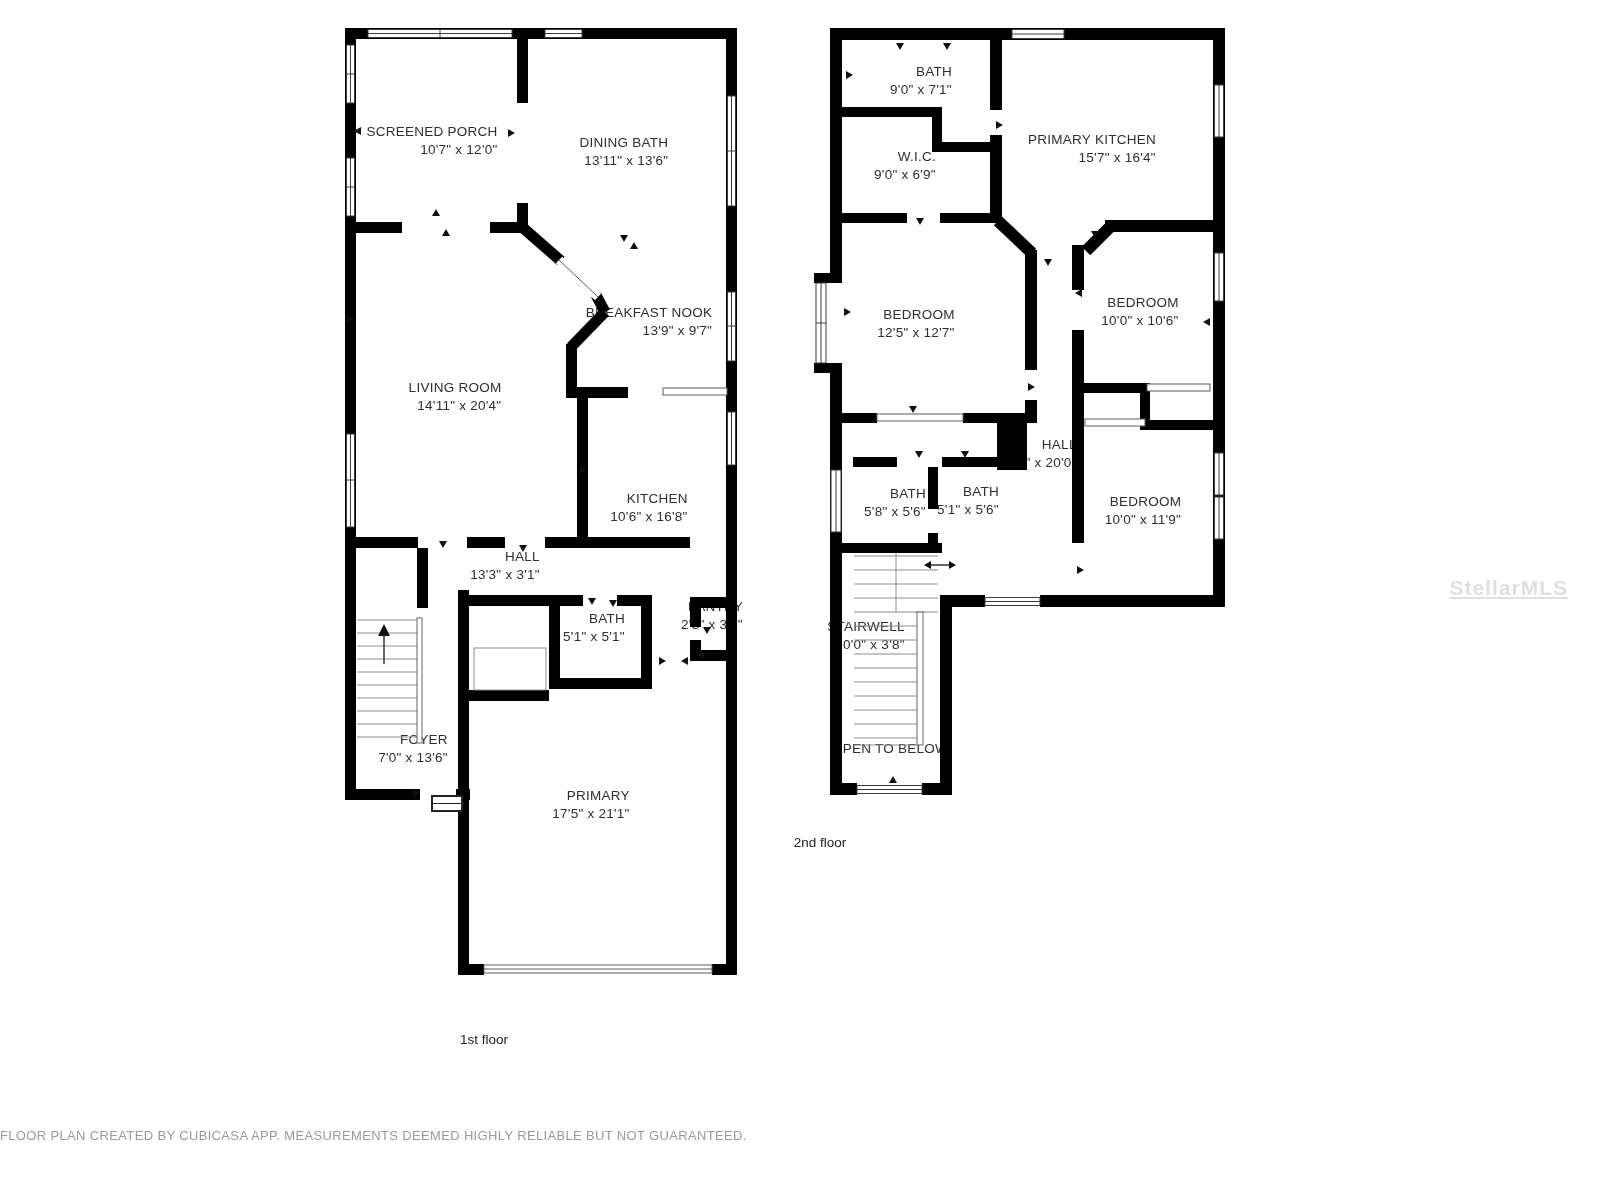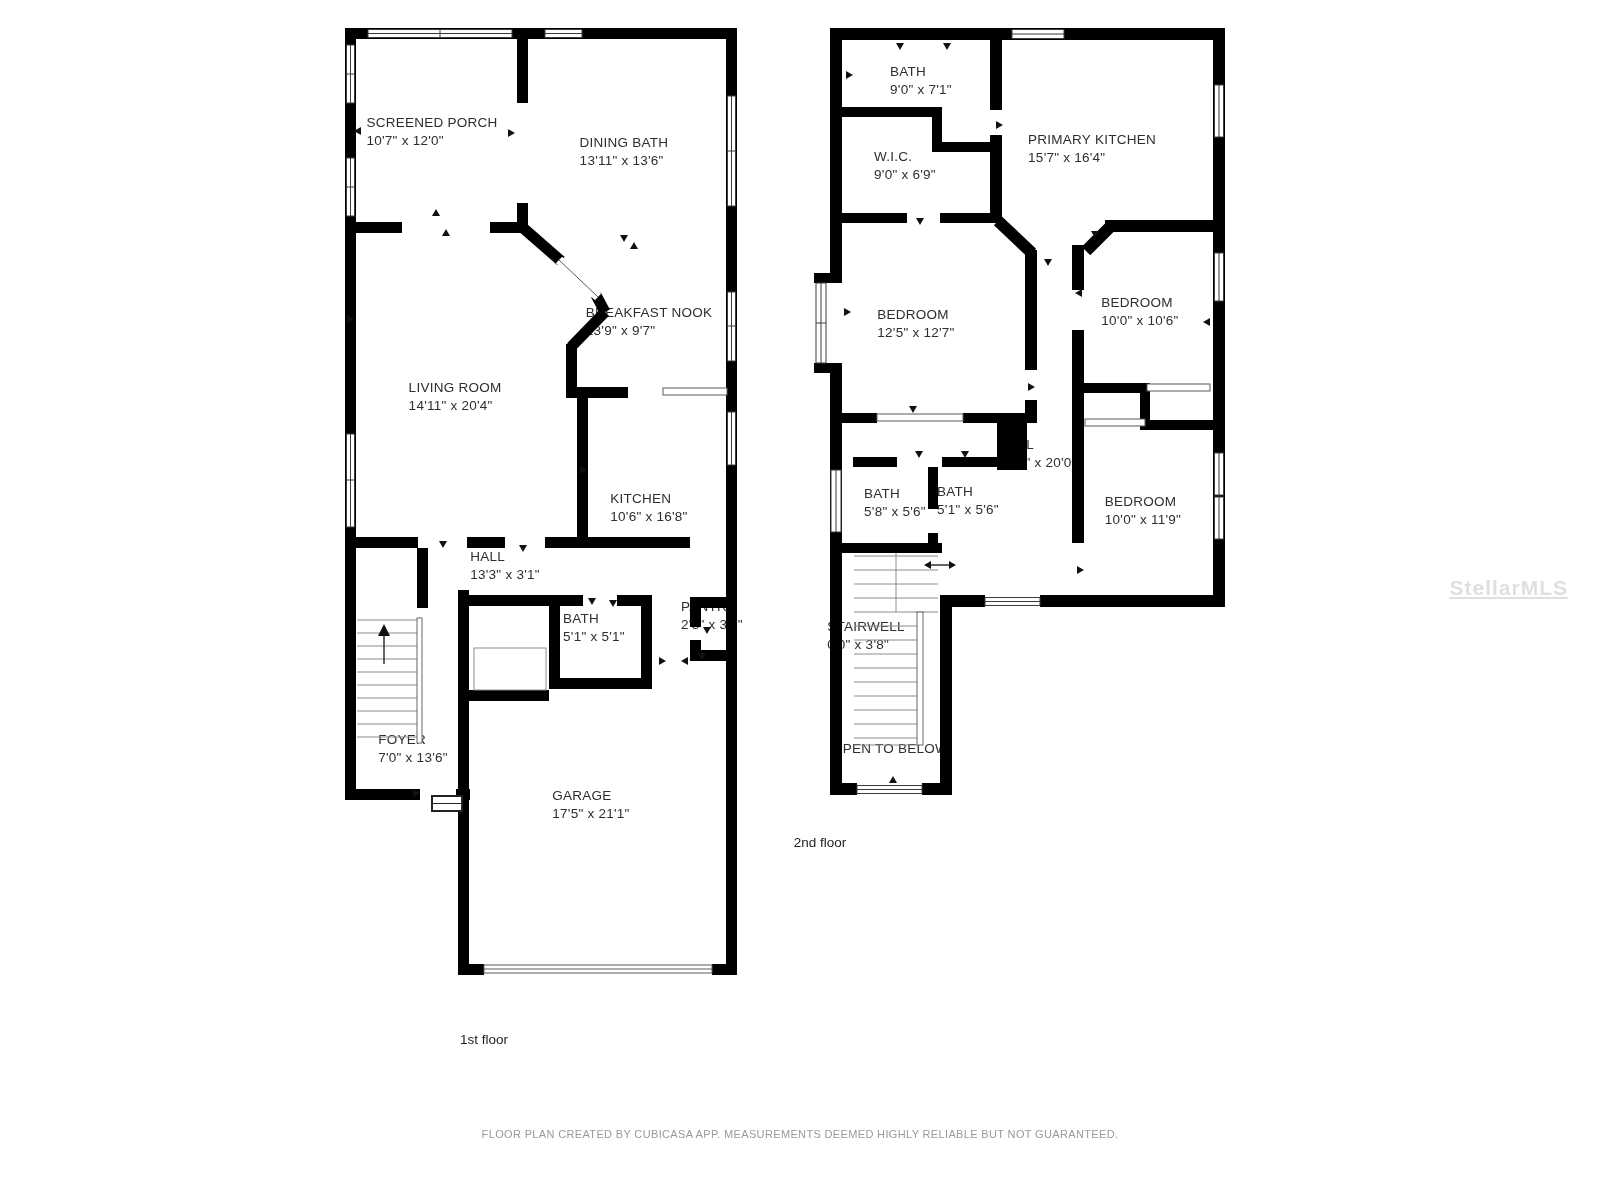--- a/index.html
+++ b/index.html
@@ -3,44 +3,44 @@
 <meta charset="utf-8">
 <style>
   html,body{margin:0;padding:0;background:#ffffff;}
   #canvas{
     position:relative;width:1600px;height:1200px;background:#ffffff;overflow:hidden;
     font-family:"Liberation Sans", sans-serif;
   }
   #plan-svg{position:absolute;left:0;top:0;z-index:2;pointer-events:none;}
   .labels{position:absolute;left:0;top:0;width:1600px;height:1200px;z-index:1;}
   .room-label{
-    position:absolute;transform:translateX(-50%);text-align:left;
+    position:absolute;transform:translateX(-50%);text-align:right;
     color:#2e2e2e;font-size:13.5px;line-height:1.32;letter-spacing:.25px;white-space:nowrap;
   }
   .room-label .rn,.room-label .rd{display:block;}
   .floor-caption{
     position:absolute;transform:translateX(-50%);color:#1d1d1d;font-size:13.5px;white-space:nowrap;z-index:3;
   }
   .footer-note{
-    position:absolute;left:0;top:1128px;width:1600px;text-align:center;
-    color:#9a9a9a;font-size:11px;letter-spacing:.35px;z-index:3;
+    position:absolute;left:0;top:1128px;width:1600px;
+    color:#9a9a9a;font-size:13px;letter-spacing:.35px;z-index:3;
   }
   .watermark{
     position:absolute;right:32px;top:576px;color:rgba(170,170,170,.38);
     font-size:21px;font-weight:600;letter-spacing:1px;z-index:3;text-decoration:underline;
   }
 </style>
 </head>
 <body>
 
 <div id="canvas">
 
   <div class="labels">
 
-    <div class="room-label" style="left:432px;top:114px">
+    <div class="room-label" style="left:432px;top:123px">
       <span class="rn">SCREENED PORCH</span>
       <span class="rd">10'7" x 12'0"</span>
     </div>
     <div class="room-label" style="left:624px;top:134px">
       <span class="rn">DINING BATH</span>
       <span class="rd">13'11" x 13'6"</span>
     </div>
     <div class="room-label" style="left:649px;top:304px">
       <span class="rn">BREAKFAST NOOK</span>
       <span class="rd">13'9" x 9'7"</span>
@@ -63,21 +63,21 @@
     </div>
     <div class="room-label" style="left:712px;top:598px">
       <span class="rn">PANTRY</span>
       <span class="rd">2'3" x 3'3"</span>
     </div>
     <div class="room-label" style="left:413px;top:731px">
       <span class="rn">FOYER</span>
       <span class="rd">7'0" x 13'6"</span>
     </div>
     <div class="room-label" style="left:591px;top:787px">
-      <span class="rn">GARAGE</span>
+      <span class="rn">PRIMARY</span>
       <span class="rd">17'5" x 21'1"</span>
     </div>
 
     <div class="room-label" style="left:921px;top:63px">
       <span class="rn">BATH</span>
       <span class="rd">9'0" x 7'1"</span>
     </div>
     <div class="room-label" style="left:905px;top:148px">
       <span class="rn">W.I.C.</span>
       <span class="rd">9'0" x 6'9"</span>

